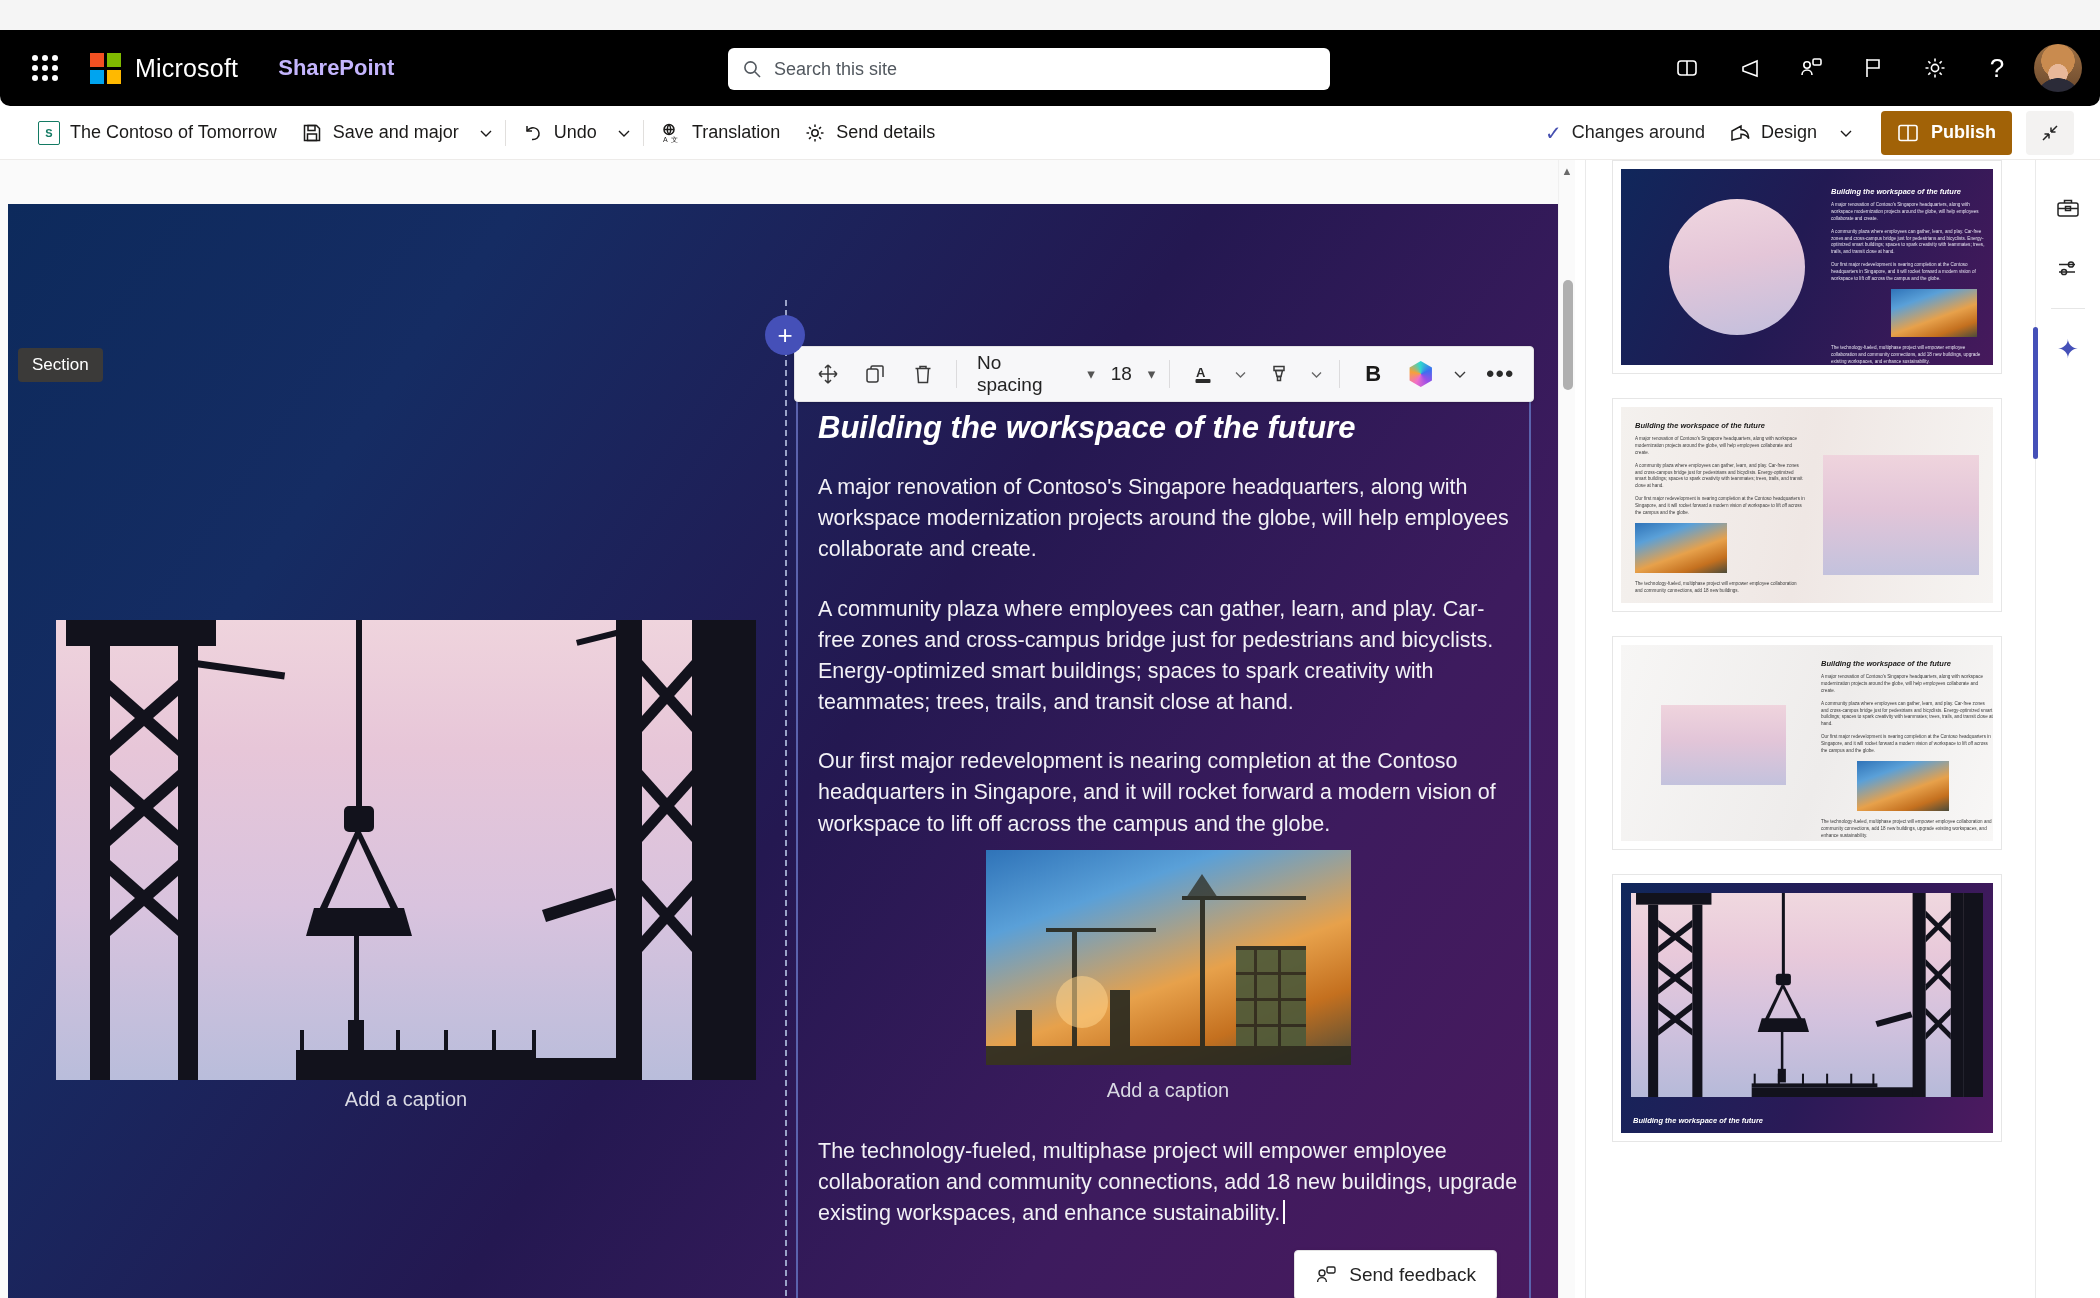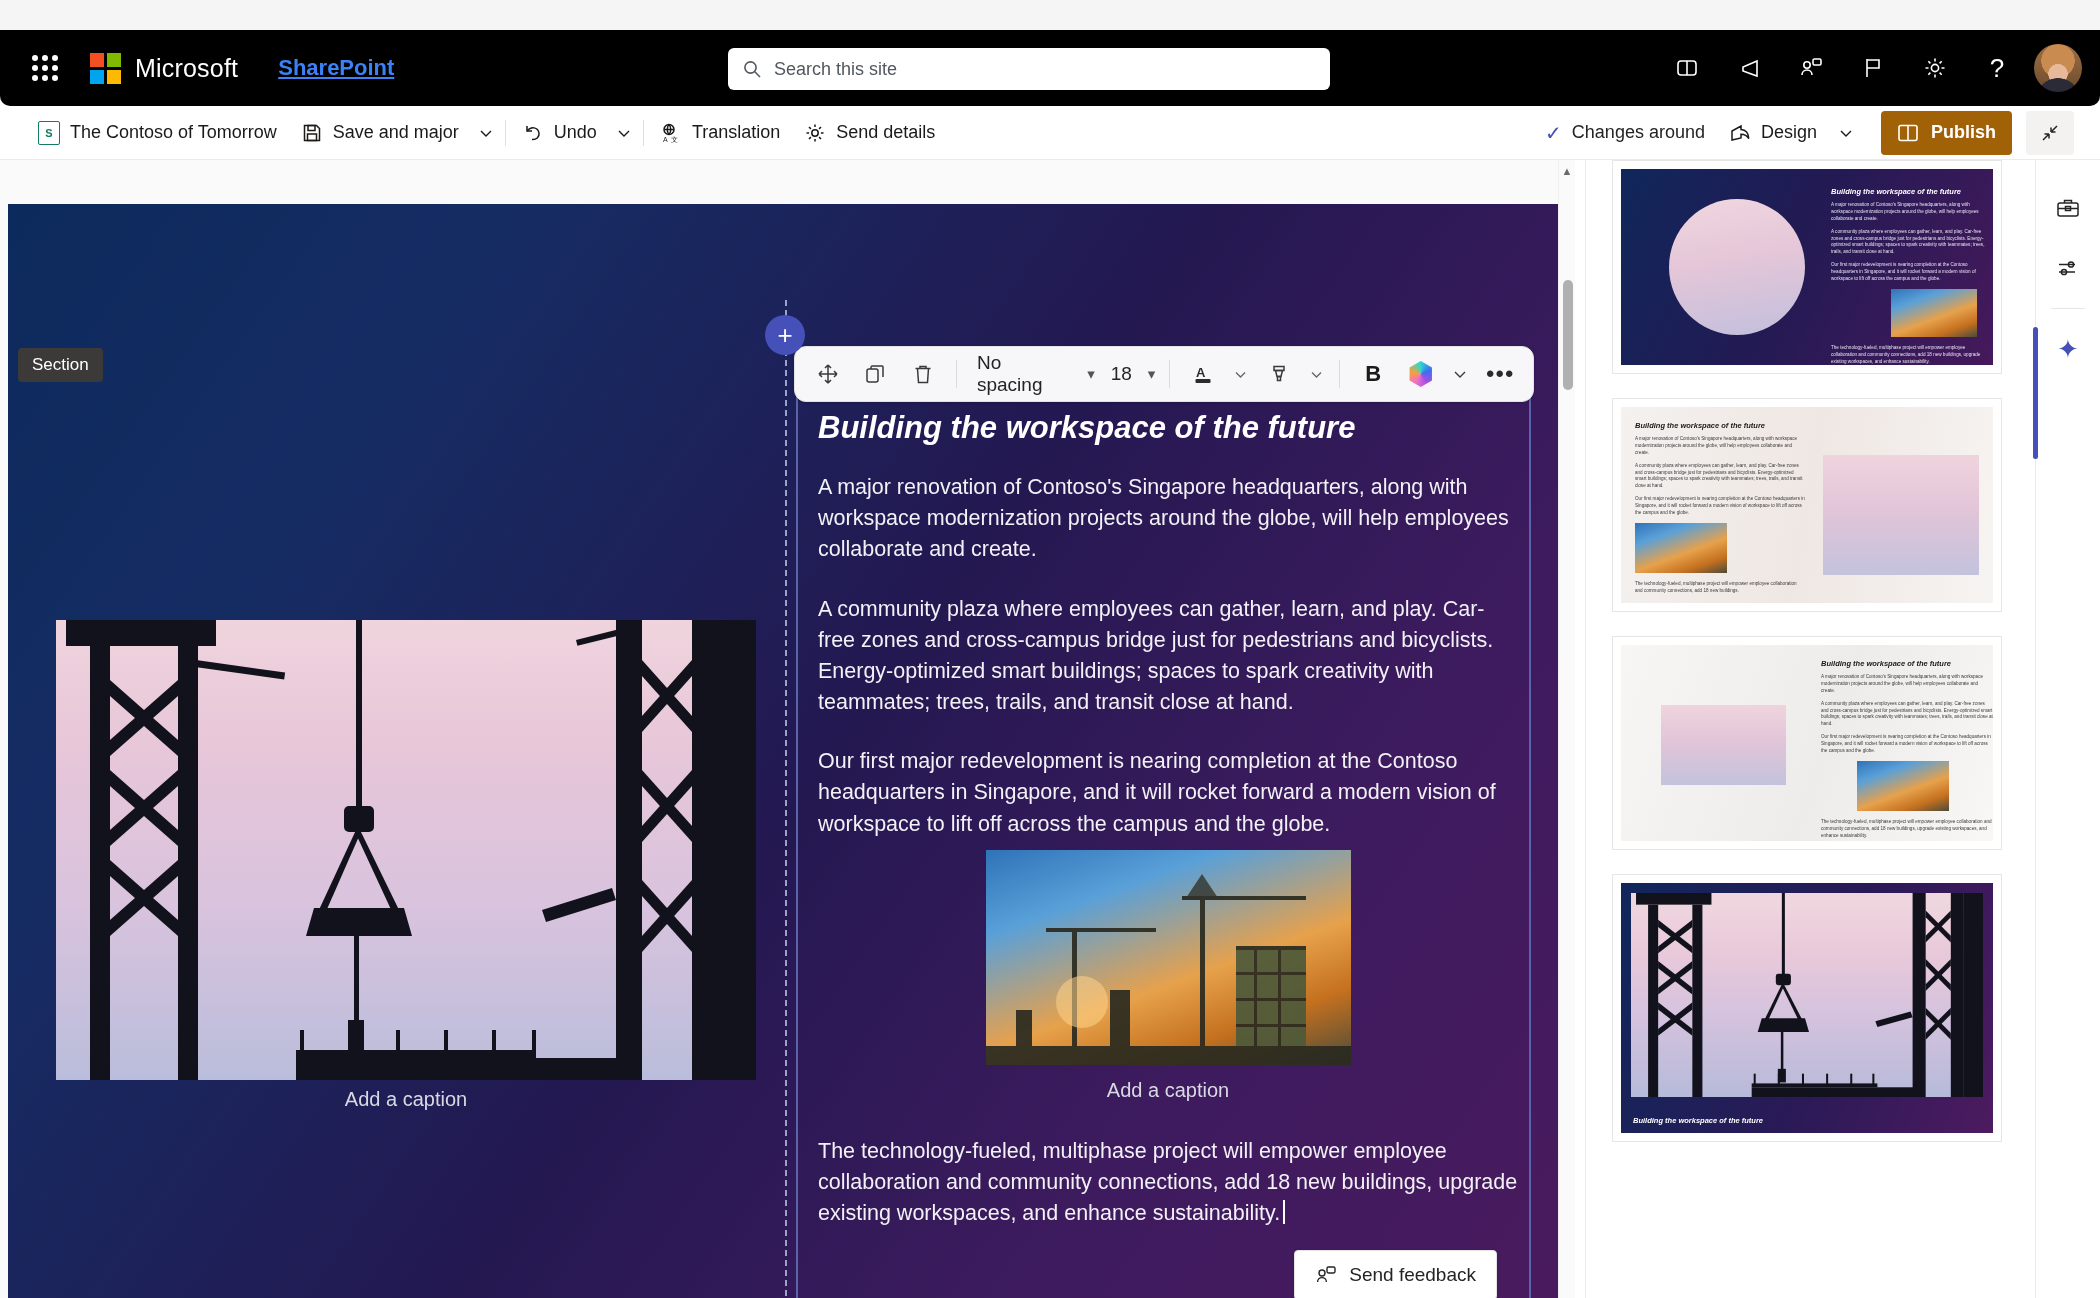--- a/index.html
+++ b/index.html
@@ -23,21 +23,21 @@
   .waffle-grid i { display: block; width: 6px; height: 6px; border-radius: 50%; background: #fff; }
   .ms-logo { display: flex; align-items: center; gap: 14px; margin-left: 16px; cursor: pointer; }
   .ms-squares { display: grid; grid-template-columns: repeat(2, 14px);
                 grid-template-rows: repeat(2, 14px); gap: 3px; }
   .ms-squares i { display: block; width: 14px; height: 14px; }
   .ms-squares i:nth-child(1) { background: #f25022; }
   .ms-squares i:nth-child(2) { background: #7fba00; }
   .ms-squares i:nth-child(3) { background: #00a4ef; }
   .ms-squares i:nth-child(4) { background: #ffb900; }
   .ms-word { color: #fff; font-size: 25px; font-weight: 400; letter-spacing: .2px; }
-  .app-name { color: #3b82f6; font-size: 22px; font-weight: 600; margin-left: 40px; cursor: pointer; text-decoration: underline; }
+  .app-name { color: #c4b5fd; font-size: 22px; font-weight: 600; margin-left: 40px; cursor: pointer; }
 
   .search-wrap { position: absolute; left: 706px; top: 18px; width: 624px; height: 42px; padding-left: 22px; }
   .search-box {
     width: 100%; height: 100%; background: #fff; border-radius: 6px;
     display: flex; align-items: center; padding: 0 14px; gap: 12px; cursor: text;
   }
   .search-box .ph { color: #52585f; font-size: 18px; }
 
   .header-icons { position: absolute; right: 14px; top: 0; height: 76px;
                   display: flex; align-items: center; gap: 0; }
@@ -121,21 +121,21 @@
     font-size: 26px; line-height: 1; z-index: 12;
   }
 
   
   .textpart {
     position: absolute; left: 796px; top: 230px; width: 735px; height: 955px;
     border: 2px solid #5b63ad; background: transparent;
   }
   .tp-toolbar {
     position: absolute; left: 794px; top: 186px; width: 740px; height: 56px;
-    background: #f7f7f9; border: 1px solid #e3e2e5; border-radius: 12px;
+    background: #f7f7f9; border: 1px solid #e3e2e5; border-radius: 4px;
     display: flex; align-items: center; padding: 0 10px; gap: 2px; z-index: 10;
     box-shadow: 0 1px 3px rgba(0,0,0,.18);
   }
   .tb-btn { width: 46px; height: 44px; display: flex; align-items: center;
             justify-content: center; cursor: pointer; border-radius: 3px; }
   .tb-btn svg { stroke: #3a3a3a; fill: none; stroke-width: 1.5; }
   .tb-sep { width: 1px; height: 28px; background: #dcdbdd; margin: 0 8px; }
   .tb-select { display: flex; align-items: center; cursor: pointer; border-radius: 3px;
                padding: 0 4px 0 10px; height: 44px; }
   .tb-select .lbl { font-size: 19px; color: #242424; }

